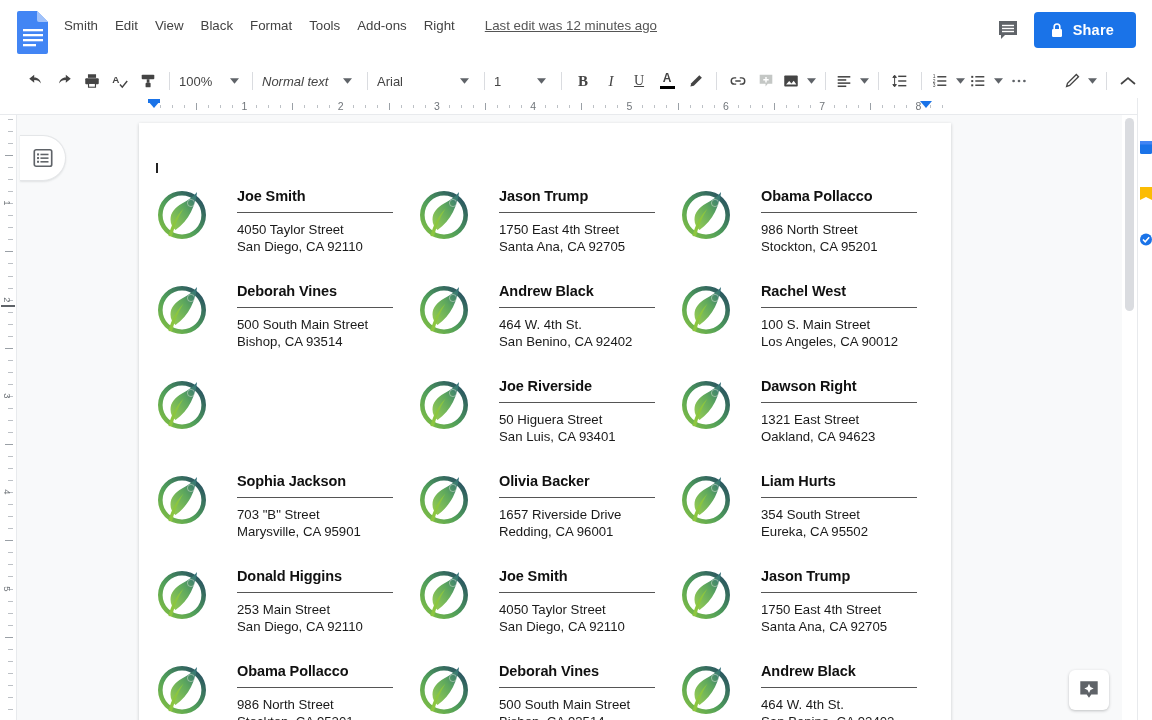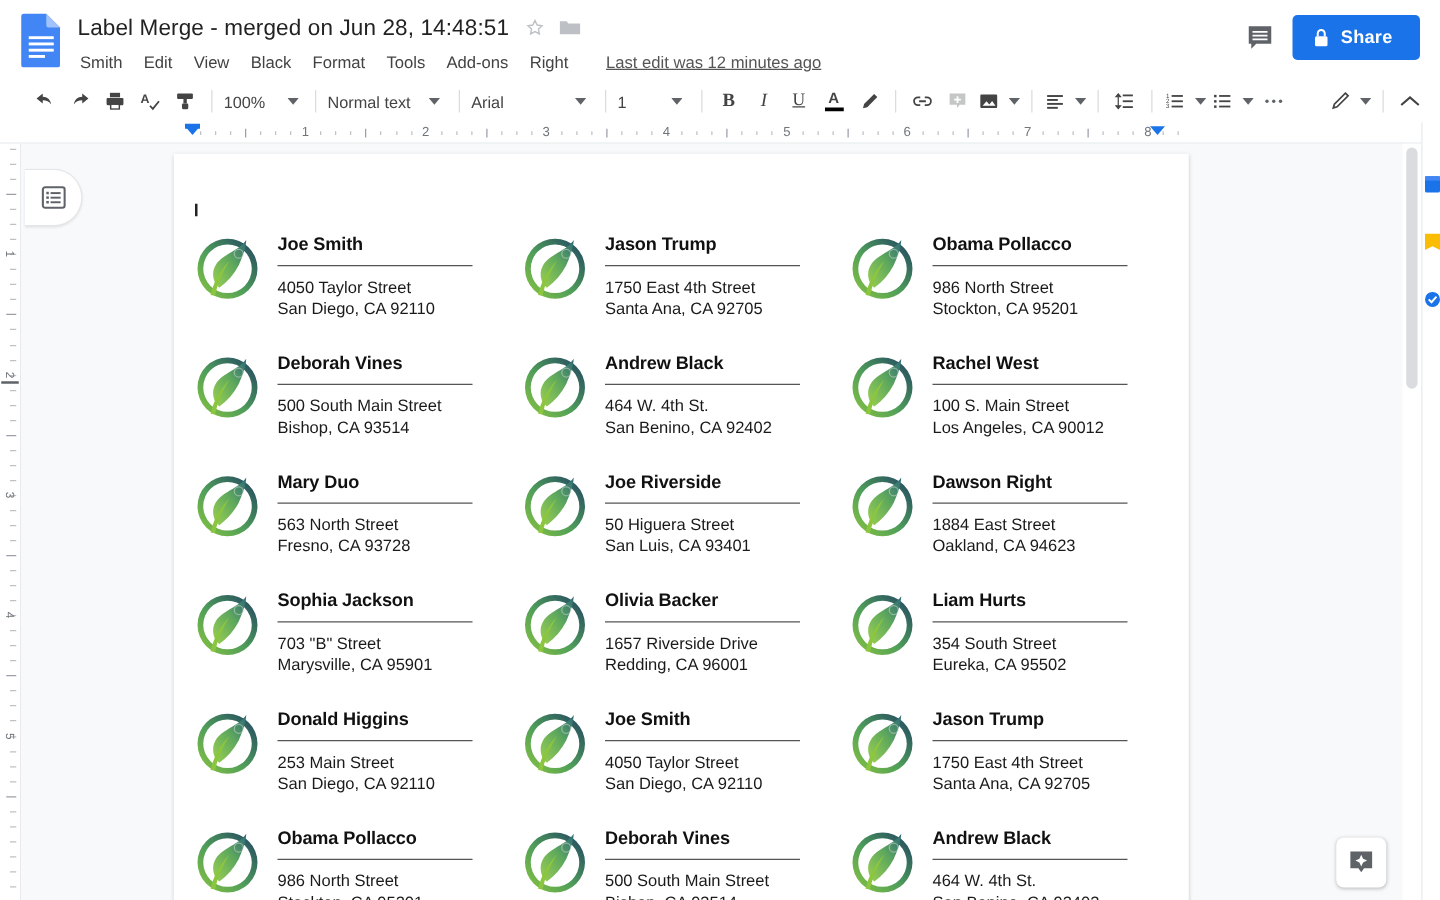--- a/index.html
+++ b/index.html
@@ -71,21 +71,21 @@
   .tb-drop {
     display: flex; align-items: center; height: 28px;
     cursor: pointer; color: #444; font-size: 13px; padding: 0 2px;
     flex: 0 0 auto;
   }
   .tb-drop .lbl { white-space: nowrap; }
   .caret { margin-left: 7px; }
   .zoom-box { width: 68px; }
   .zoom-box .lbl { width: 44px; }
   .style-box { width: 100px; }
-  .style-box .lbl { width: 74px; }
+  .style-box .lbl { width: 74px; font-style: italic; }
   .font-box { width: 102px; }
   .font-box .lbl { width: 76px; }
   .size-box { width: 62px; }
   .size-box .lbl { width: 36px; }
   .tb-spacer { flex: 1 1 auto; }
 
   
   .ruler-h {
     position: absolute; left: 0; top: 98px;
     width: 1137px; height: 17px;
@@ -164,21 +164,21 @@
   }
 
   .labels {
     position: absolute; left: 14px; top: 55px;
     width: 790px;
     display: grid;
     grid-template-columns: repeat(3, 262px);
     grid-auto-rows: 95px;
     column-gap: 0px;
   }
-  .label-cell { display: flex; align-items: flex-start; padding-top: 6px; }
+  .label-cell { display: flex; align-items: flex-start; padding-top: 6px; justify-content: space-between; }
   .logo { width: 58px; height: 58px; flex: 0 0 58px; margin-top: 2px; }
   .label-text { margin-left: 11px; padding-top: 4px; width: 178px; }
   .label-name {
     font-size: 14.5px; font-weight: bold; color: #111;
     font-family: "Liberation Sans", sans-serif;
     white-space: nowrap; letter-spacing: -.1px;
   }
   .label-rule {
     height: 1px; background: #555; margin: 8px 0 9px 0; width: 156px;
   }
@@ -228,29 +228,20 @@
       <path d="M23 1l11 11H25a2 2 0 0 1-2-2z" fill="#a1c2fa"></path>
       <g fill="#fff">
         <rect x="9" y="19" width="20" height="2.3"></rect>
         <rect x="9" y="24" width="20" height="2.3"></rect>
         <rect x="9" y="29" width="20" height="2.3"></rect>
         <rect x="9" y="34" width="13" height="2.3"></rect>
       </g>
     </svg>
 
     <div class="header-main">
-      <div class="title-row">
-        <span class="doc-title">Label Merge - merged on Jun 28, 14:48:51</span>
-        <svg class="star-icon" viewBox="0 0 24 24">
-          <path d="M12 4.5l2.3 4.9 5.2.7-3.8 3.6.95 5.2L12 16.4l-4.65 2.5.95-5.2L4.5 10.1l5.2-.7z" fill="none" stroke="#bdc1c6" stroke-width="1.5"></path>
-        </svg>
-        <svg class="folder-icon" viewBox="0 0 20 16">
-          <path d="M1 2.5h6l1.6 2H19v9.5H1z" fill="#bdc1c6"></path>
-        </svg>
-      </div>
       <div class="menu-row">
         <span class="menu-item">Smith</span>
         <span class="menu-item">Edit</span>
         <span class="menu-item">View</span>
         <span class="menu-item">Black</span>
         <span class="menu-item">Format</span>
         <span class="menu-item">Tools</span>
         <span class="menu-item">Add-ons</span>
         <span class="menu-item">Right</span>
         <span class="last-edit">Last edit was 12 minutes ago</span>
@@ -804,26 +795,20 @@
           <stop offset="0%" stop-color="#9bcf52"></stop>
           <stop offset="55%" stop-color="#5ea85d"></stop>
           <stop offset="100%" stop-color="#2d6a7a"></stop>
         </linearGradient>
       </defs>
       <path d="M29 5a24 24 0 1 1-.01 48A24 24 0 0 1 29 5zm0 4.6A19.4 19.4 0 1 0 48.4 29 19.4 19.4 0 0 0 29 9.6z" fill="url(#ringGrad)"></path>
       <path d="M44 6c-3.5 5-9 8-15 11.5-7 4-11.5 9-11.5 16 0 4.5 2 8.3 5 10.6 6.5-4.8 11.8-10.8 15.5-18C41.3 19 43.7 12 44 6z" fill="url(#leafGrad)"></path>
       <path d="M15.5 50c2-9.5 7-19 15-27.5-5.5 9-9.5 18.5-11.5 28z" fill="#8cc63f"></path>
       <circle cx="38" cy="17" r="3.6" fill="none" stroke="#cfd8cf" stroke-width="1" opacity=".55"></circle>
     </svg>
-            <div class="label-text">
-              <div class="label-name">Mary Duo</div>
-              <div class="label-rule"></div>
-              <div class="label-addr">563 North Street</div>
-              <div class="label-addr">Fresno, CA 93728</div>
-            </div>
           </div>
           <div class="label-cell">
             <svg class="logo" viewBox="0 0 58 58">
       <defs>
         <linearGradient id="ringGrad" x1="0" y1="1" x2="1" y2="0">
           <stop offset="0%" stop-color="#8cc63f"></stop>
           <stop offset="45%" stop-color="#4f9e5a"></stop>
           <stop offset="100%" stop-color="#1f3f63"></stop>
         </linearGradient>
         <linearGradient id="leafGrad" x1="0" y1="1" x2="1" y2="0">
@@ -859,21 +844,21 @@
         </linearGradient>
       </defs>
       <path d="M29 5a24 24 0 1 1-.01 48A24 24 0 0 1 29 5zm0 4.6A19.4 19.4 0 1 0 48.4 29 19.4 19.4 0 0 0 29 9.6z" fill="url(#ringGrad)"></path>
       <path d="M44 6c-3.5 5-9 8-15 11.5-7 4-11.5 9-11.5 16 0 4.5 2 8.3 5 10.6 6.5-4.8 11.8-10.8 15.5-18C41.3 19 43.7 12 44 6z" fill="url(#leafGrad)"></path>
       <path d="M15.5 50c2-9.5 7-19 15-27.5-5.5 9-9.5 18.5-11.5 28z" fill="#8cc63f"></path>
       <circle cx="38" cy="17" r="3.6" fill="none" stroke="#cfd8cf" stroke-width="1" opacity=".55"></circle>
     </svg>
             <div class="label-text">
               <div class="label-name">Dawson Right</div>
               <div class="label-rule"></div>
-              <div class="label-addr">1884 East Street</div>
+              <div class="label-addr">1321 East Street</div>
               <div class="label-addr">Oakland, CA 94623</div>
             </div>
           </div>
           <div class="label-cell">
             <svg class="logo" viewBox="0 0 58 58">
       <defs>
         <linearGradient id="ringGrad" x1="0" y1="1" x2="1" y2="0">
           <stop offset="0%" stop-color="#8cc63f"></stop>
           <stop offset="45%" stop-color="#4f9e5a"></stop>
           <stop offset="100%" stop-color="#1f3f63"></stop>

